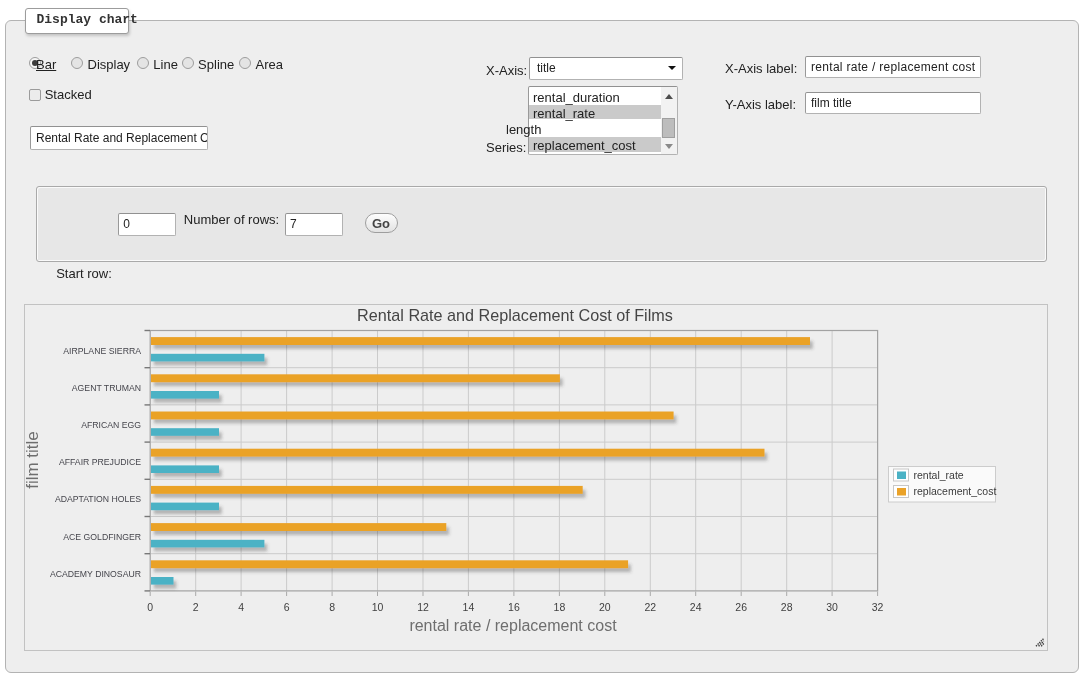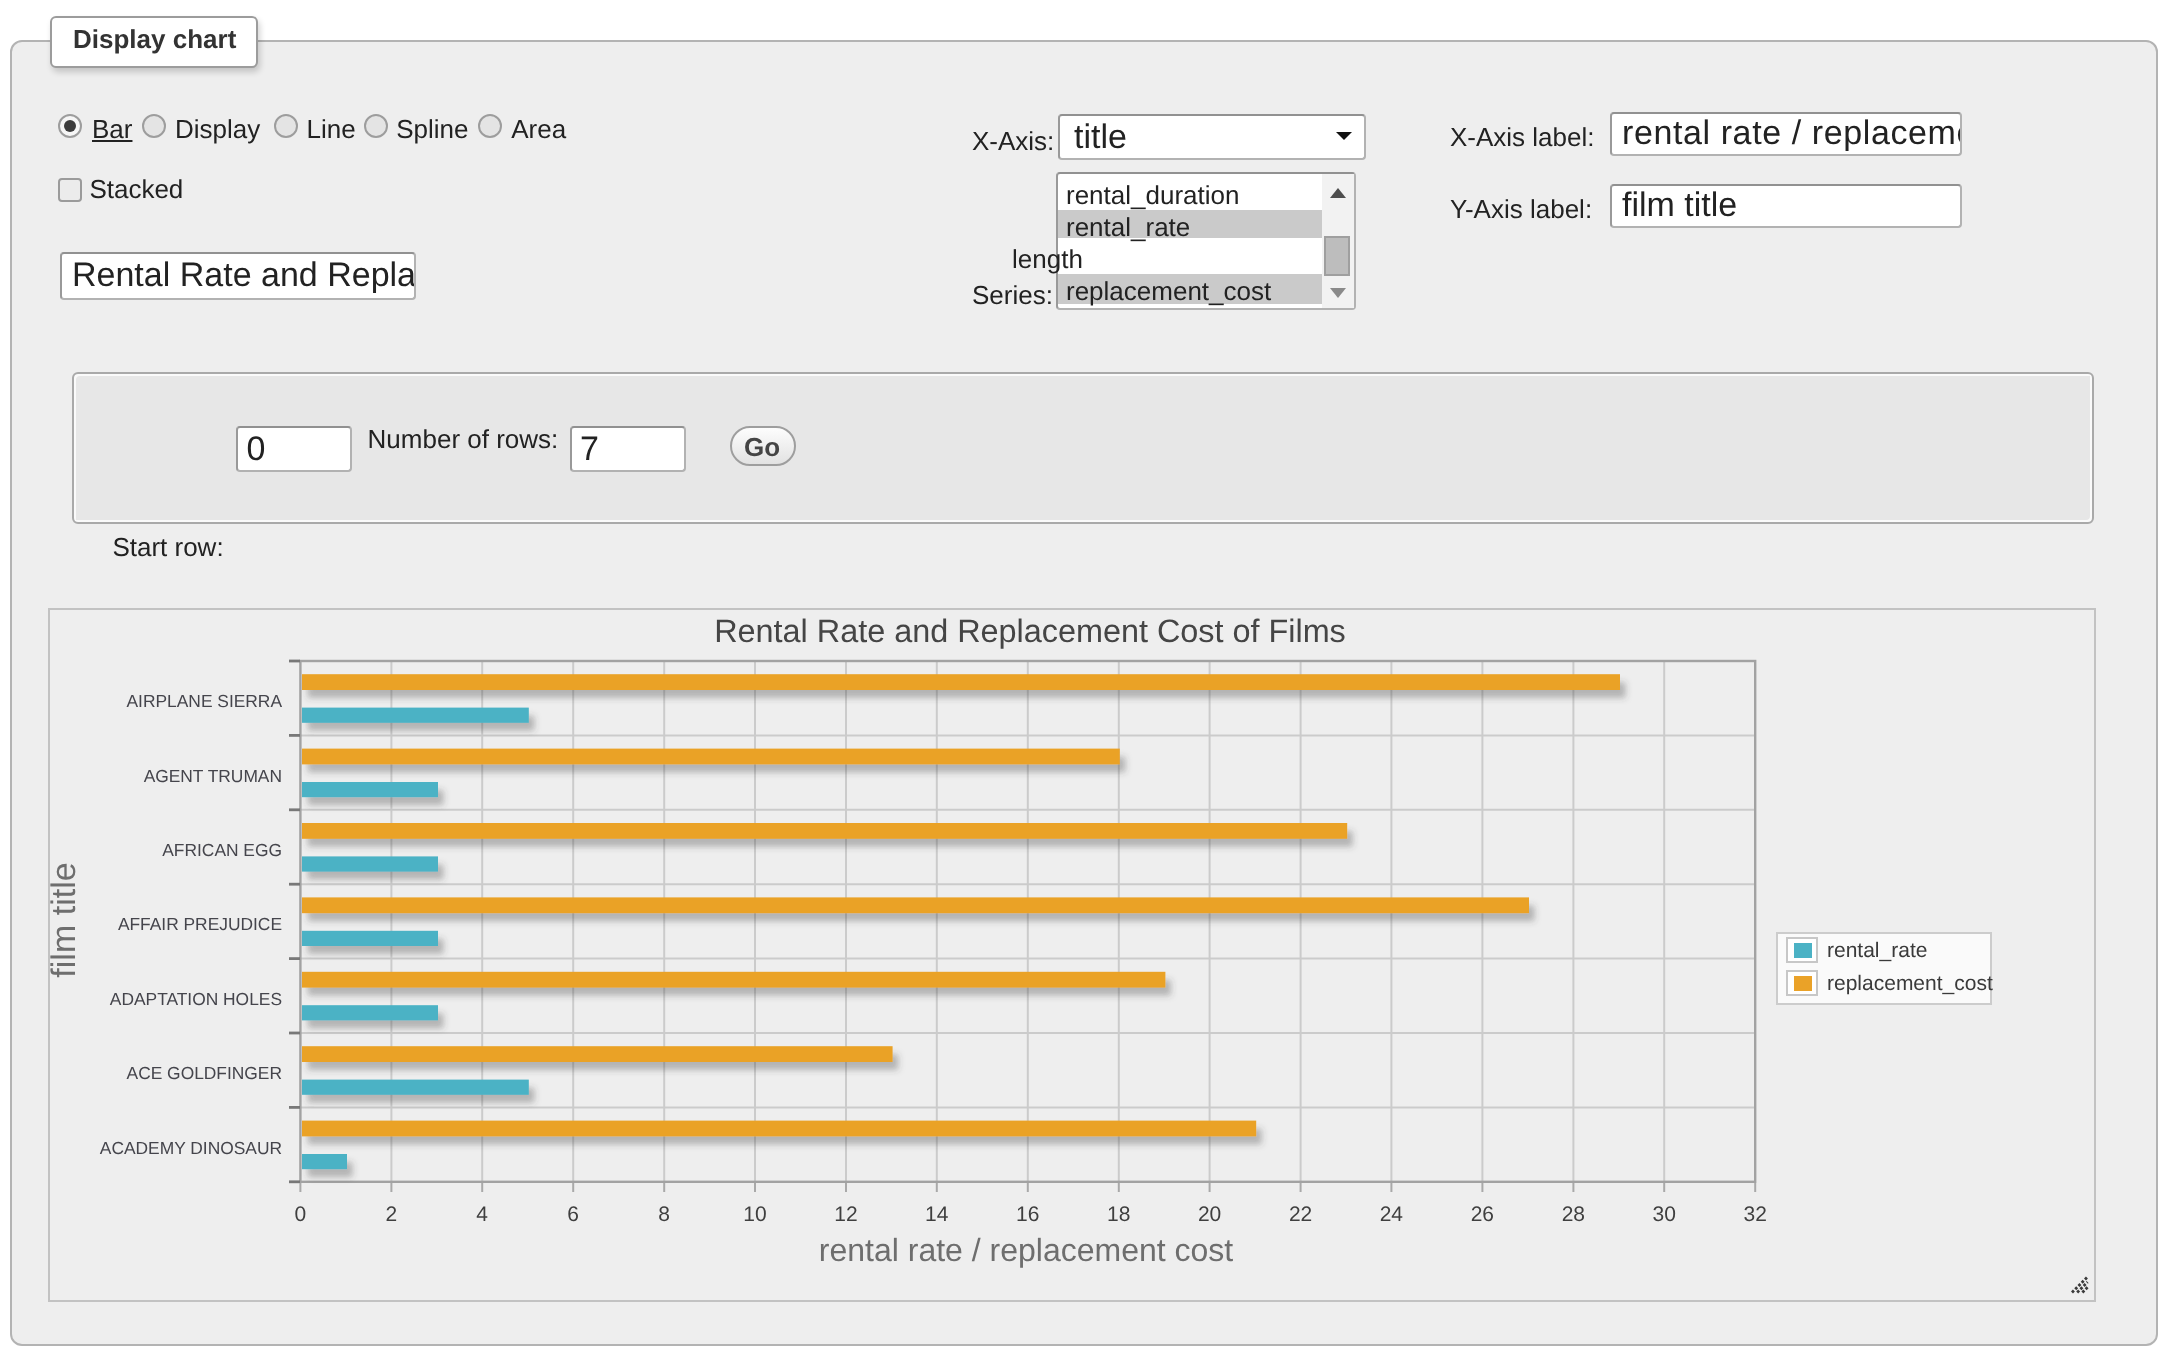--- a/index.html
+++ b/index.html
@@ -1,35 +1,35 @@
 <!DOCTYPE html>
 <html><head>
 <meta charset="utf-8">
 <style>
   html,body{margin:0;padding:0;background:#fff;}
   body{font-family:"Liberation Sans",sans-serif;}
   #page{position:relative;width:1081px;height:681px;overflow:hidden;font-size:13px;color:#222;}
   .abs{position:absolute;}
   .lbl{position:absolute;font-size:13px;color:#222;white-space:nowrap;}
-  .inp{position:absolute;background:#fff;border:1px solid;border-color:#919191 #b2b2b2 #b2b2b2 #999;border-radius:2px;box-sizing:border-box;font-size:17px;color:#222;white-space:nowrap;overflow:hidden;}
+  .inp{position:absolute;background:#fff;border:1px solid;border-color:#919191 #b2b2b2 #b2b2b2 #999;border-radius:2px;box-sizing:border-box;font-size:12px;color:#222;white-space:nowrap;overflow:hidden;}
   .radio{position:absolute;width:10px;height:10px;border:1px solid #9d9d9d;border-radius:50%;background:#e4e4e4;box-sizing:content-box;}
   .radio.on{background:#f6f6f6;}
   .radio.on:after{content:"";position:absolute;left:2px;top:2px;width:6px;height:6px;border-radius:50%;background:#3c3c3c;}
 </style>
 </head>
 <body>
 <div id="page">
 
   <div class="abs" style="left:5px;top:20px;width:1073.5px;height:652.5px;background:#eee;border:1px solid #b3b3b3;border-radius:6px;box-sizing:border-box;"></div>
 
   <div class="abs" style="left:24.5px;top:7.5px;width:104px;height:26px;background:#fff;border:1px solid #9c9c9c;border-radius:3px;box-sizing:border-box;box-shadow:1px 2px 3px rgba(0,0,0,0.18);"></div>
-  <div class="lbl" style="left:36.5px;top:11.6px;font-weight:bold;color:#333;">Display chart</div>
+  <div class="lbl" style="left:36.5px;top:11.6px;font-weight:bold;color:#333;font-family:Liberation Mono, monospace;">Display chart</div>
 
   <div class="radio on" style="left:28.6px;top:56.6px;"></div>
-  <div class="lbl" style="left:46px;top:56.7px;text-decoration:underline;">Bar</div>
+  <div class="lbl" style="left:36px;top:56.7px;text-decoration:underline;">Bar</div>
   <div class="radio" style="left:71.2px;top:56.6px;"></div>
   <div class="lbl" style="left:87.5px;top:56.7px;">Display</div>
   <div class="radio" style="left:136.5px;top:56.6px;"></div>
   <div class="lbl" style="left:153.3px;top:56.7px;">Line</div>
   <div class="radio" style="left:182.4px;top:56.6px;"></div>
   <div class="lbl" style="left:198.1px;top:56.7px;">Spline</div>
   <div class="radio" style="left:239px;top:56.6px;"></div>
   <div class="lbl" style="left:255.6px;top:56.7px;">Area</div>
 
   <div class="abs" style="left:28.5px;top:88.5px;width:10px;height:10px;border:1px solid #9b9b9b;border-radius:2px;background:#ececec;"></div>

